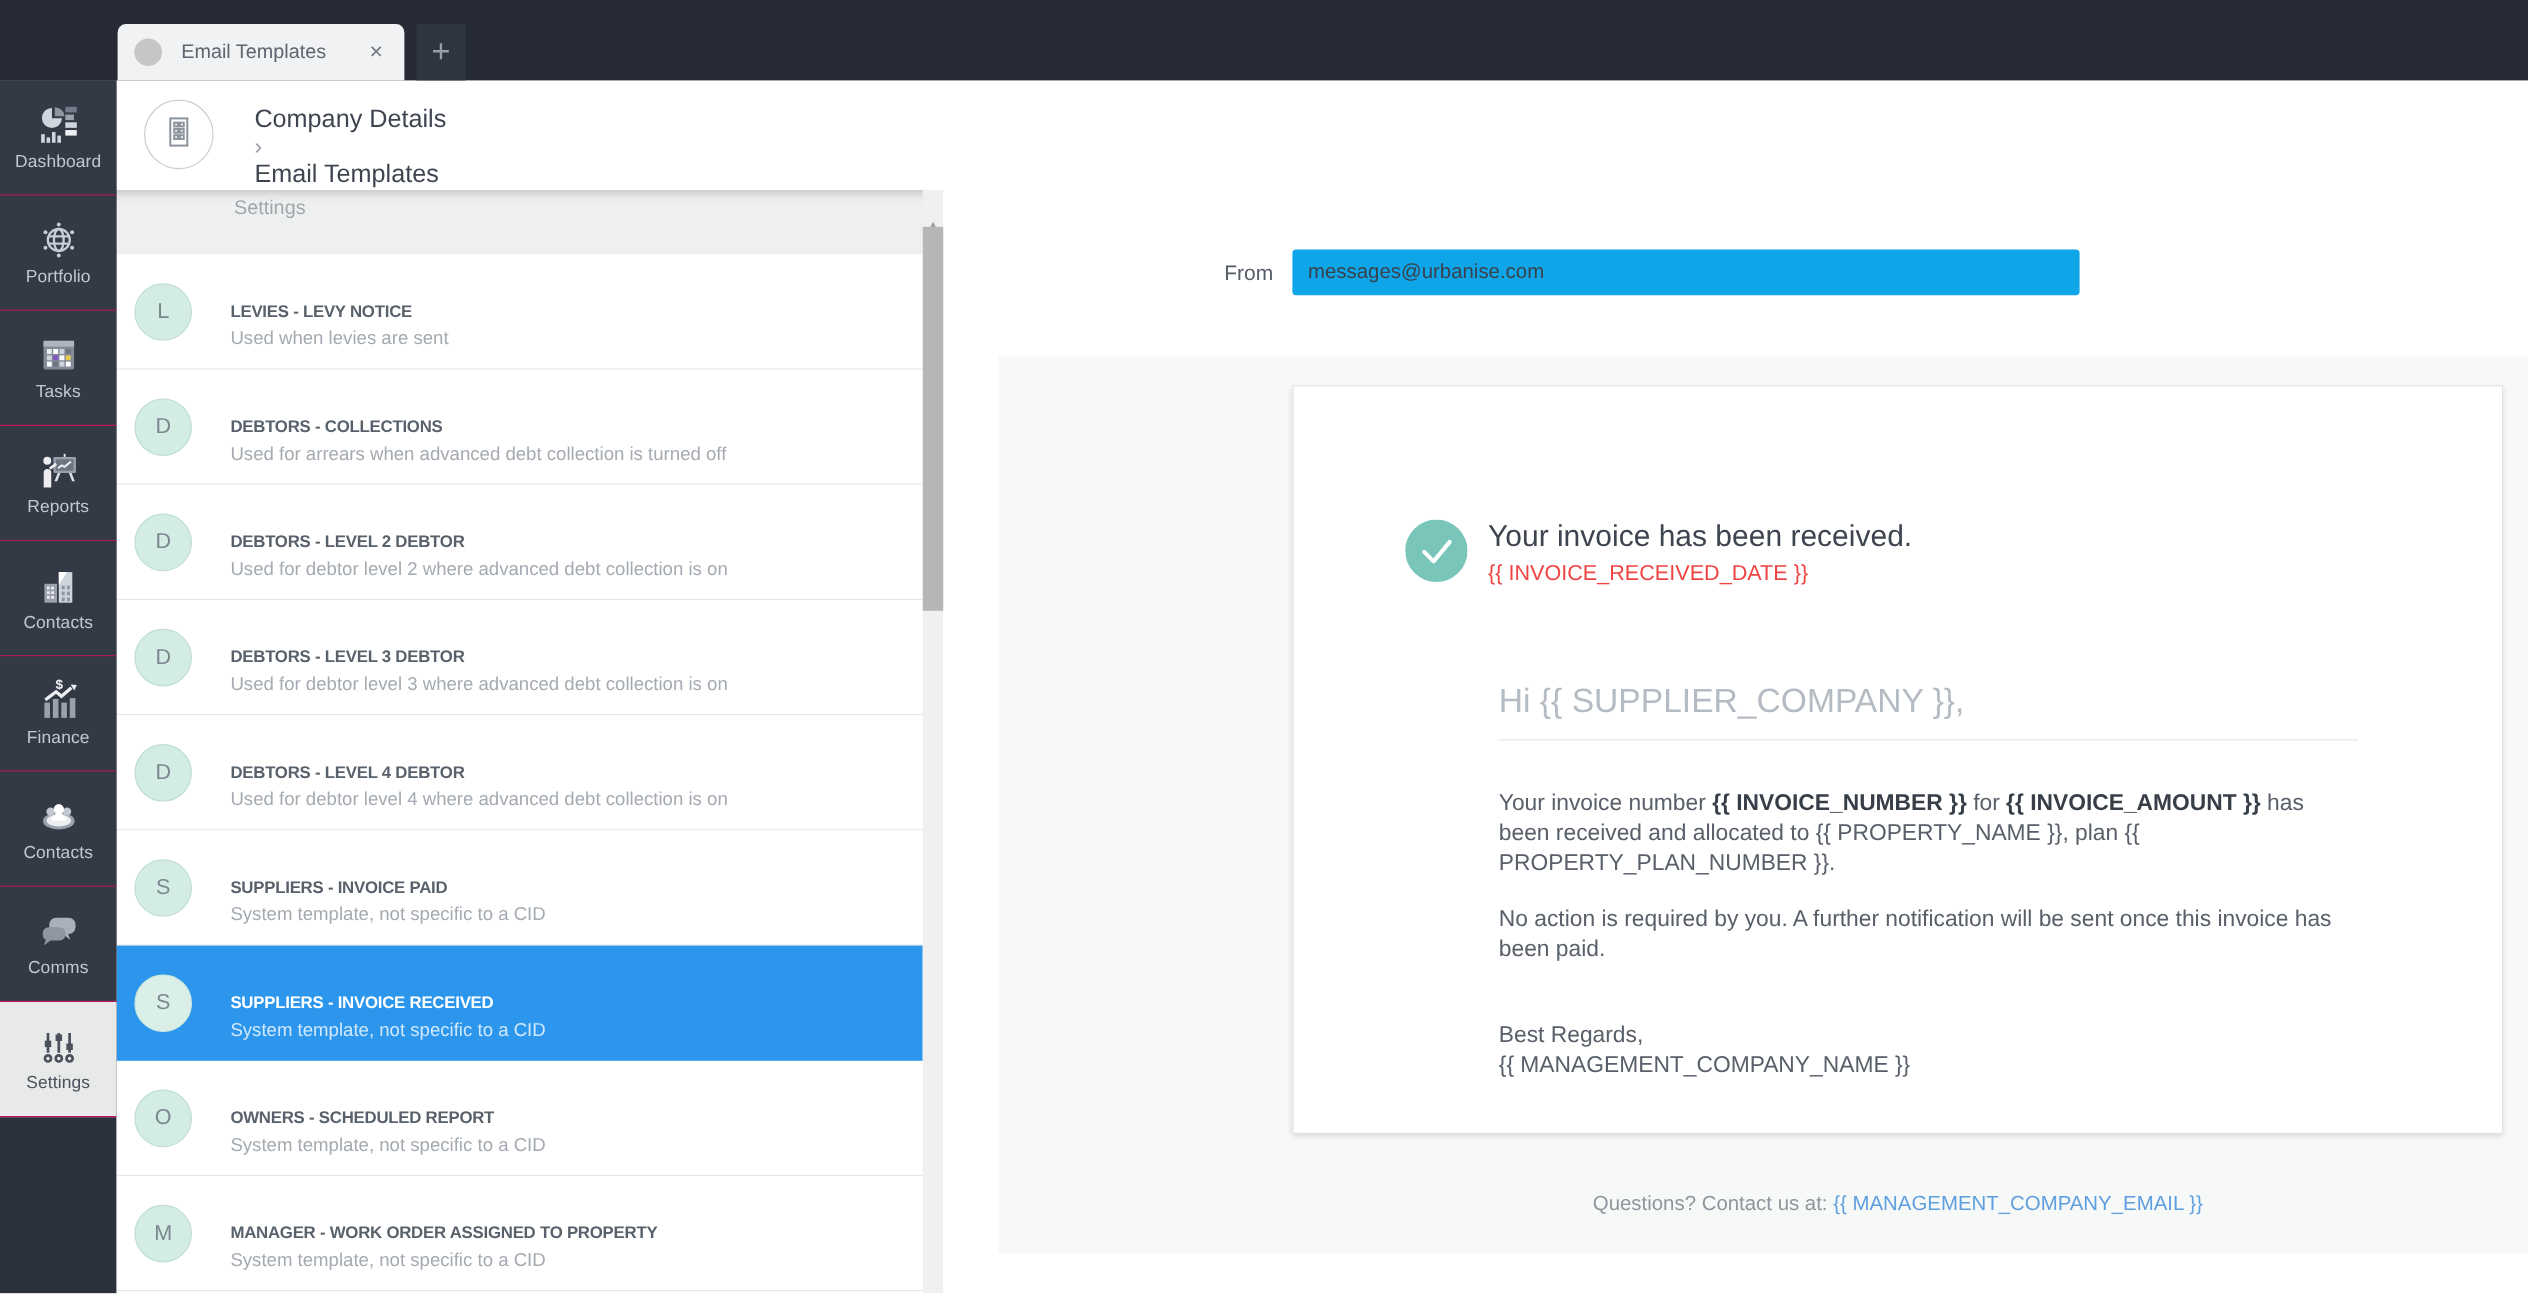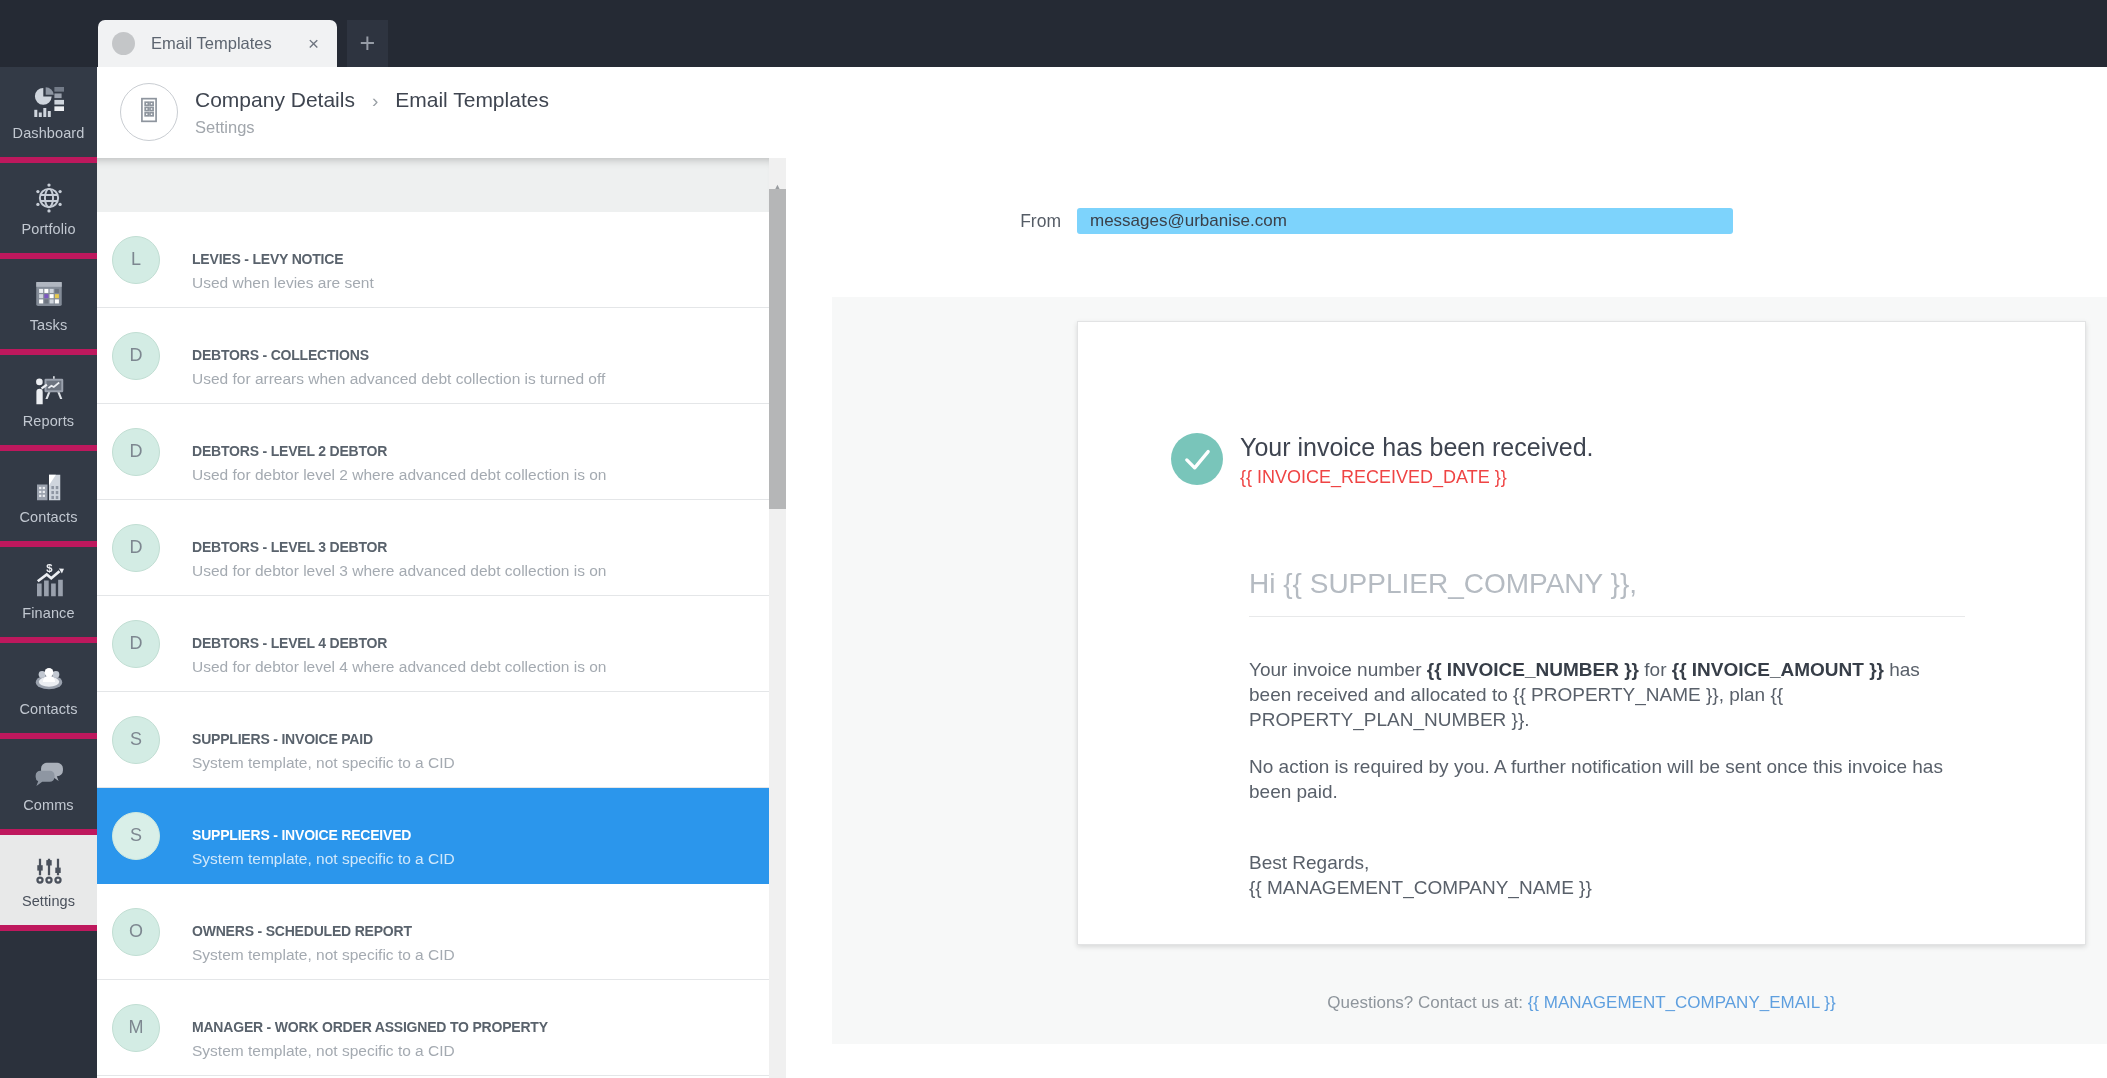--- a/index.html
+++ b/index.html
@@ -12,35 +12,35 @@
   .tab { position:absolute; left:98px; top:20px; width:239px; height:47px; background:#f1f2f3;
          border-radius:7px 7px 0 0; display:flex; align-items:center; padding:0 14px; cursor:default; }
   .tab-favicon { width:23px; height:23px; border-radius:50%; background:#c4c6c8; flex:0 0 auto; }
   .tab-label { margin-left:16px; font-size:16.5px; color:#5d6570; white-space:nowrap; }
   .tab-close { margin-left:auto; font-size:19px; color:#6f7680; line-height:1; padding:2px 4px; }
   .newtab { position:absolute; left:347px; top:20px; width:41px; height:47px; background:#2e3440;
             display:flex; align-items:center; justify-content:center; color:#969ca6; font-size:27px; font-weight:300; }
 
   
   .sidebar { position:absolute; left:0; top:67px; width:97px; bottom:0; background:#2b313c; z-index:30; }
-  .side-item { height:96px; background:#333a46; border-bottom:6px solid #be185d; display:flex; flex-direction:column;
+  .side-item { height:96px; background:#333a46; border-bottom:1px solid #be185d; display:flex; flex-direction:column;
                align-items:center; justify-content:center; cursor:pointer; color:#b9bfc9; }
   .side-item .icon { width:36px; height:36px; }
   .side-item .icon svg { width:36px; height:36px; display:block; }
   .side-label { margin-top:5px; font-size:14.5px; color:#c2c8d1; letter-spacing:.1px; }
   .side-item.active { background:#e8e9e9; color:#4a515c; }
   .side-item.active .side-label { color:#49505b; }
 
   
   .main-header { position:absolute; left:97px; top:67px; right:0; height:91px; background:#ffffff; z-index:20; }
   .crumb-circle { position:absolute; left:23px; top:16px; width:58px; height:58px; border:1px solid #c9cdd2;
                   border-radius:50%; display:flex; align-items:center; justify-content:center; }
   .crumb-circle svg { width:34px; height:34px; }
   .crumb-text { position:absolute; left:98px; top:21px; }
-  .crumb-row { display:flex; align-items:baseline; }
+  .crumb-row { display:flex; align-items:baseline;flex-direction:column; }
   .crumb-parent { font-size:21px; color:#3f4550; cursor:pointer; }
   .crumb-sep { margin:0 17px; font-size:19px; color:#9aa0a6; }
   .crumb-current { font-size:21px; color:#3f4550; }
   .crumb-sub { margin-top:6px; font-size:16.5px; color:#a1a6ac; }
 
   
   .list-toolbar { position:absolute; left:97px; top:158px; width:672px; height:54px; background:#eef0f0;
                   box-shadow:inset 0 9px 9px -7px rgba(0,0,0,.22); z-index:10; }
   .tpl-list { position:absolute; left:97px; top:212px; width:672px; bottom:0; background:#fff; overflow:hidden; z-index:10; }
   .tpl-item { height:96px; display:flex; align-items:center; padding-left:15px; border-bottom:1px solid #e4e6e8;
@@ -57,21 +57,21 @@
 
   
   .vscroll { position:absolute; left:769px; top:158px; width:17px; bottom:0; background:#f0f0f0; z-index:12; }
   .vscroll-arrow { position:absolute; top:24px; left:0; width:17px; text-align:center; font-size:9px; color:#9a9da0; }
   .vscroll-thumb { position:absolute; top:31px; left:0; width:17px; height:320px; background:#b5b6b7; cursor:pointer; }
 
   
   .content { position:absolute; left:786px; top:158px; right:0; bottom:0; background:#fff; }
   .from-row { position:absolute; left:0; top:50px; right:0; display:flex; align-items:center; }
   .from-label { width:275px; text-align:right; font-size:17.5px; color:#555c66; }
-  .from-input { margin-left:16px; width:656px; height:26px; background:#7dd3fc; border:none; border-radius:3px;
+  .from-input { margin-left:16px; width:656px; height:38px; background:#0ea5e9; border:none; border-radius:3px;
                 padding:0 13px; font-size:17px; color:#3b414a; font-family:"Liberation Sans","DejaVu Sans",sans-serif; outline:none; }
 
   .gray-panel { position:absolute; left:46px; top:139px; right:0; height:747px; background:#f7f8f8; }
   .email-card { position:absolute; left:245px; top:24px; width:1009px; height:624px; background:#fff;
                 border:1px solid #e2e3e4; box-shadow:0 2px 5px rgba(0,0,0,.13); }
   .card-head { position:absolute; left:93px; top:111px; display:flex; }
   .check-circle { width:52px; height:52px; flex:0 0 auto; }
   .check-circle svg { width:52px; height:52px; display:block; }
   .head-text { margin-left:17px; }
   .head-title { font-size:25px; color:#3e4450; }

